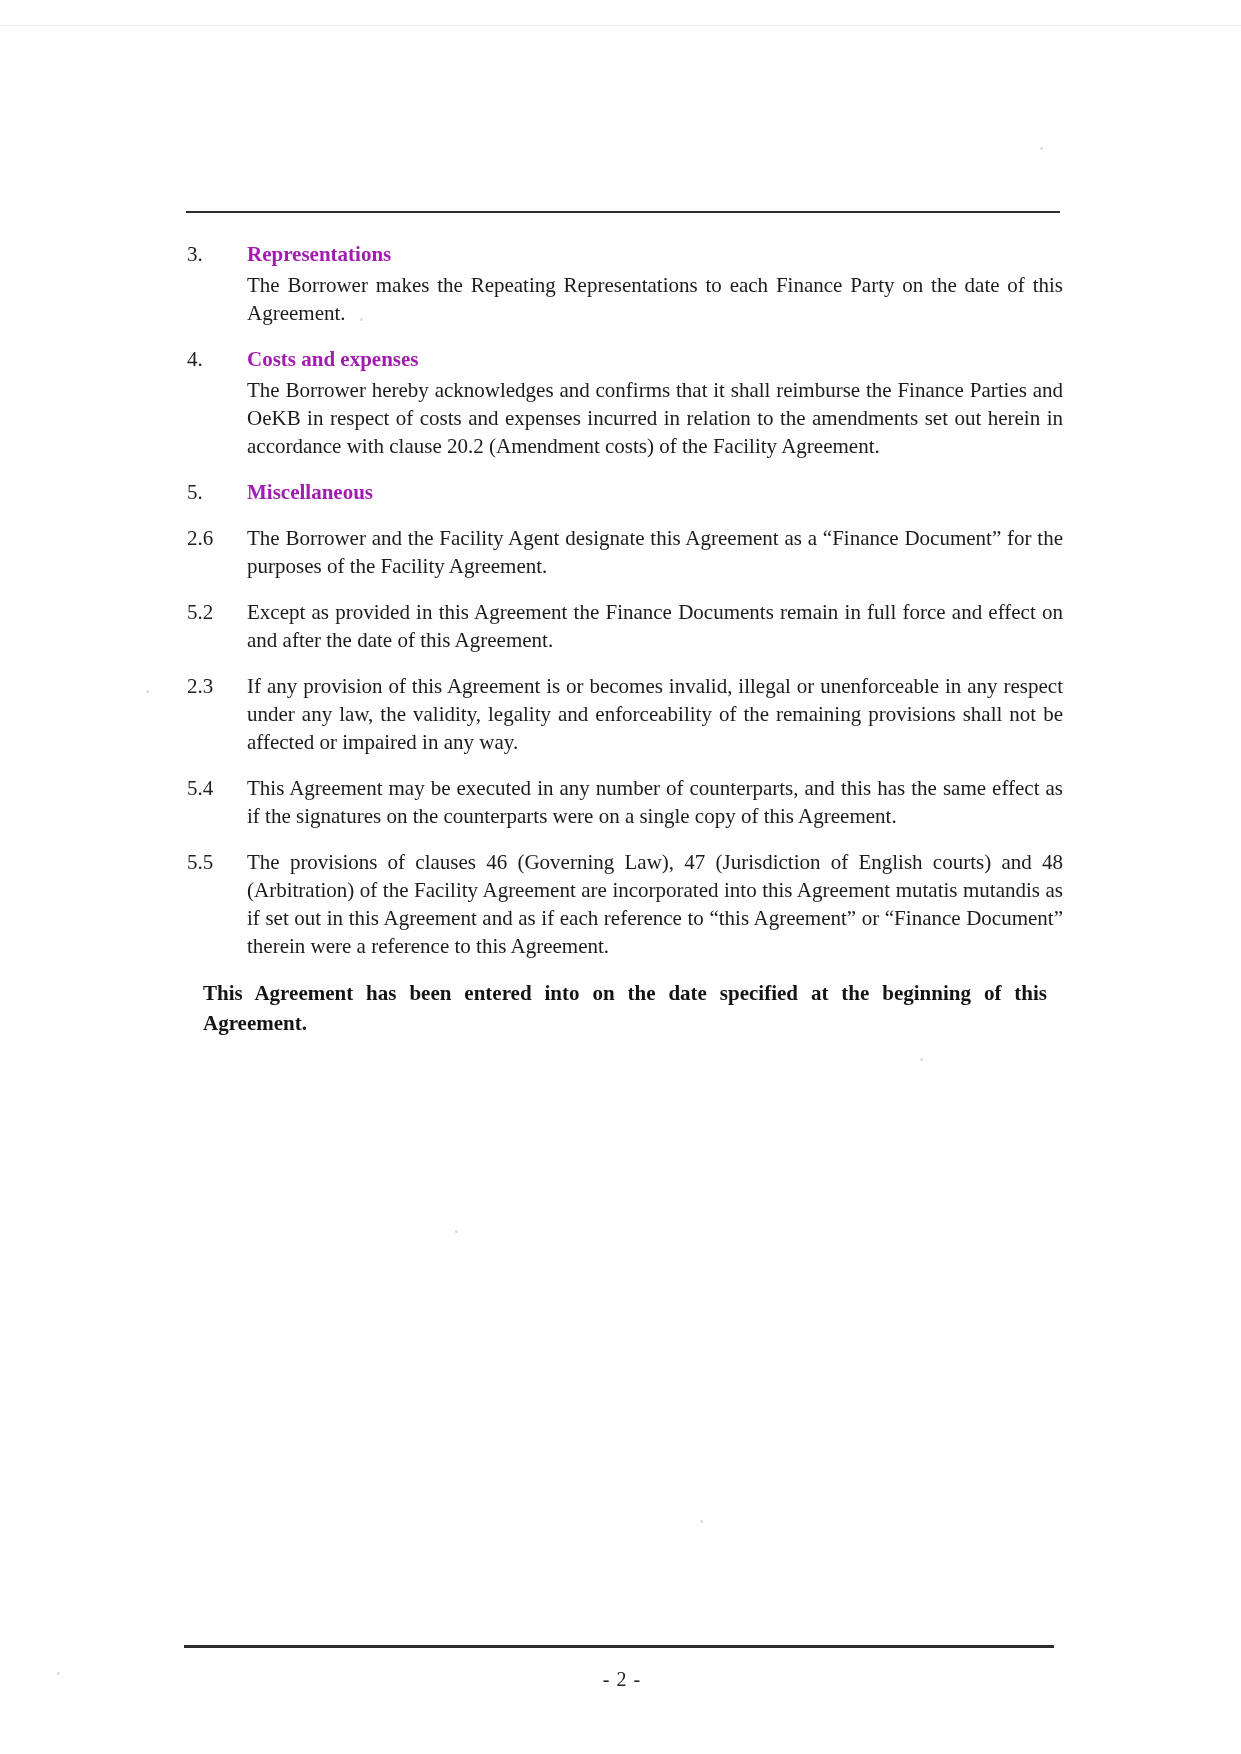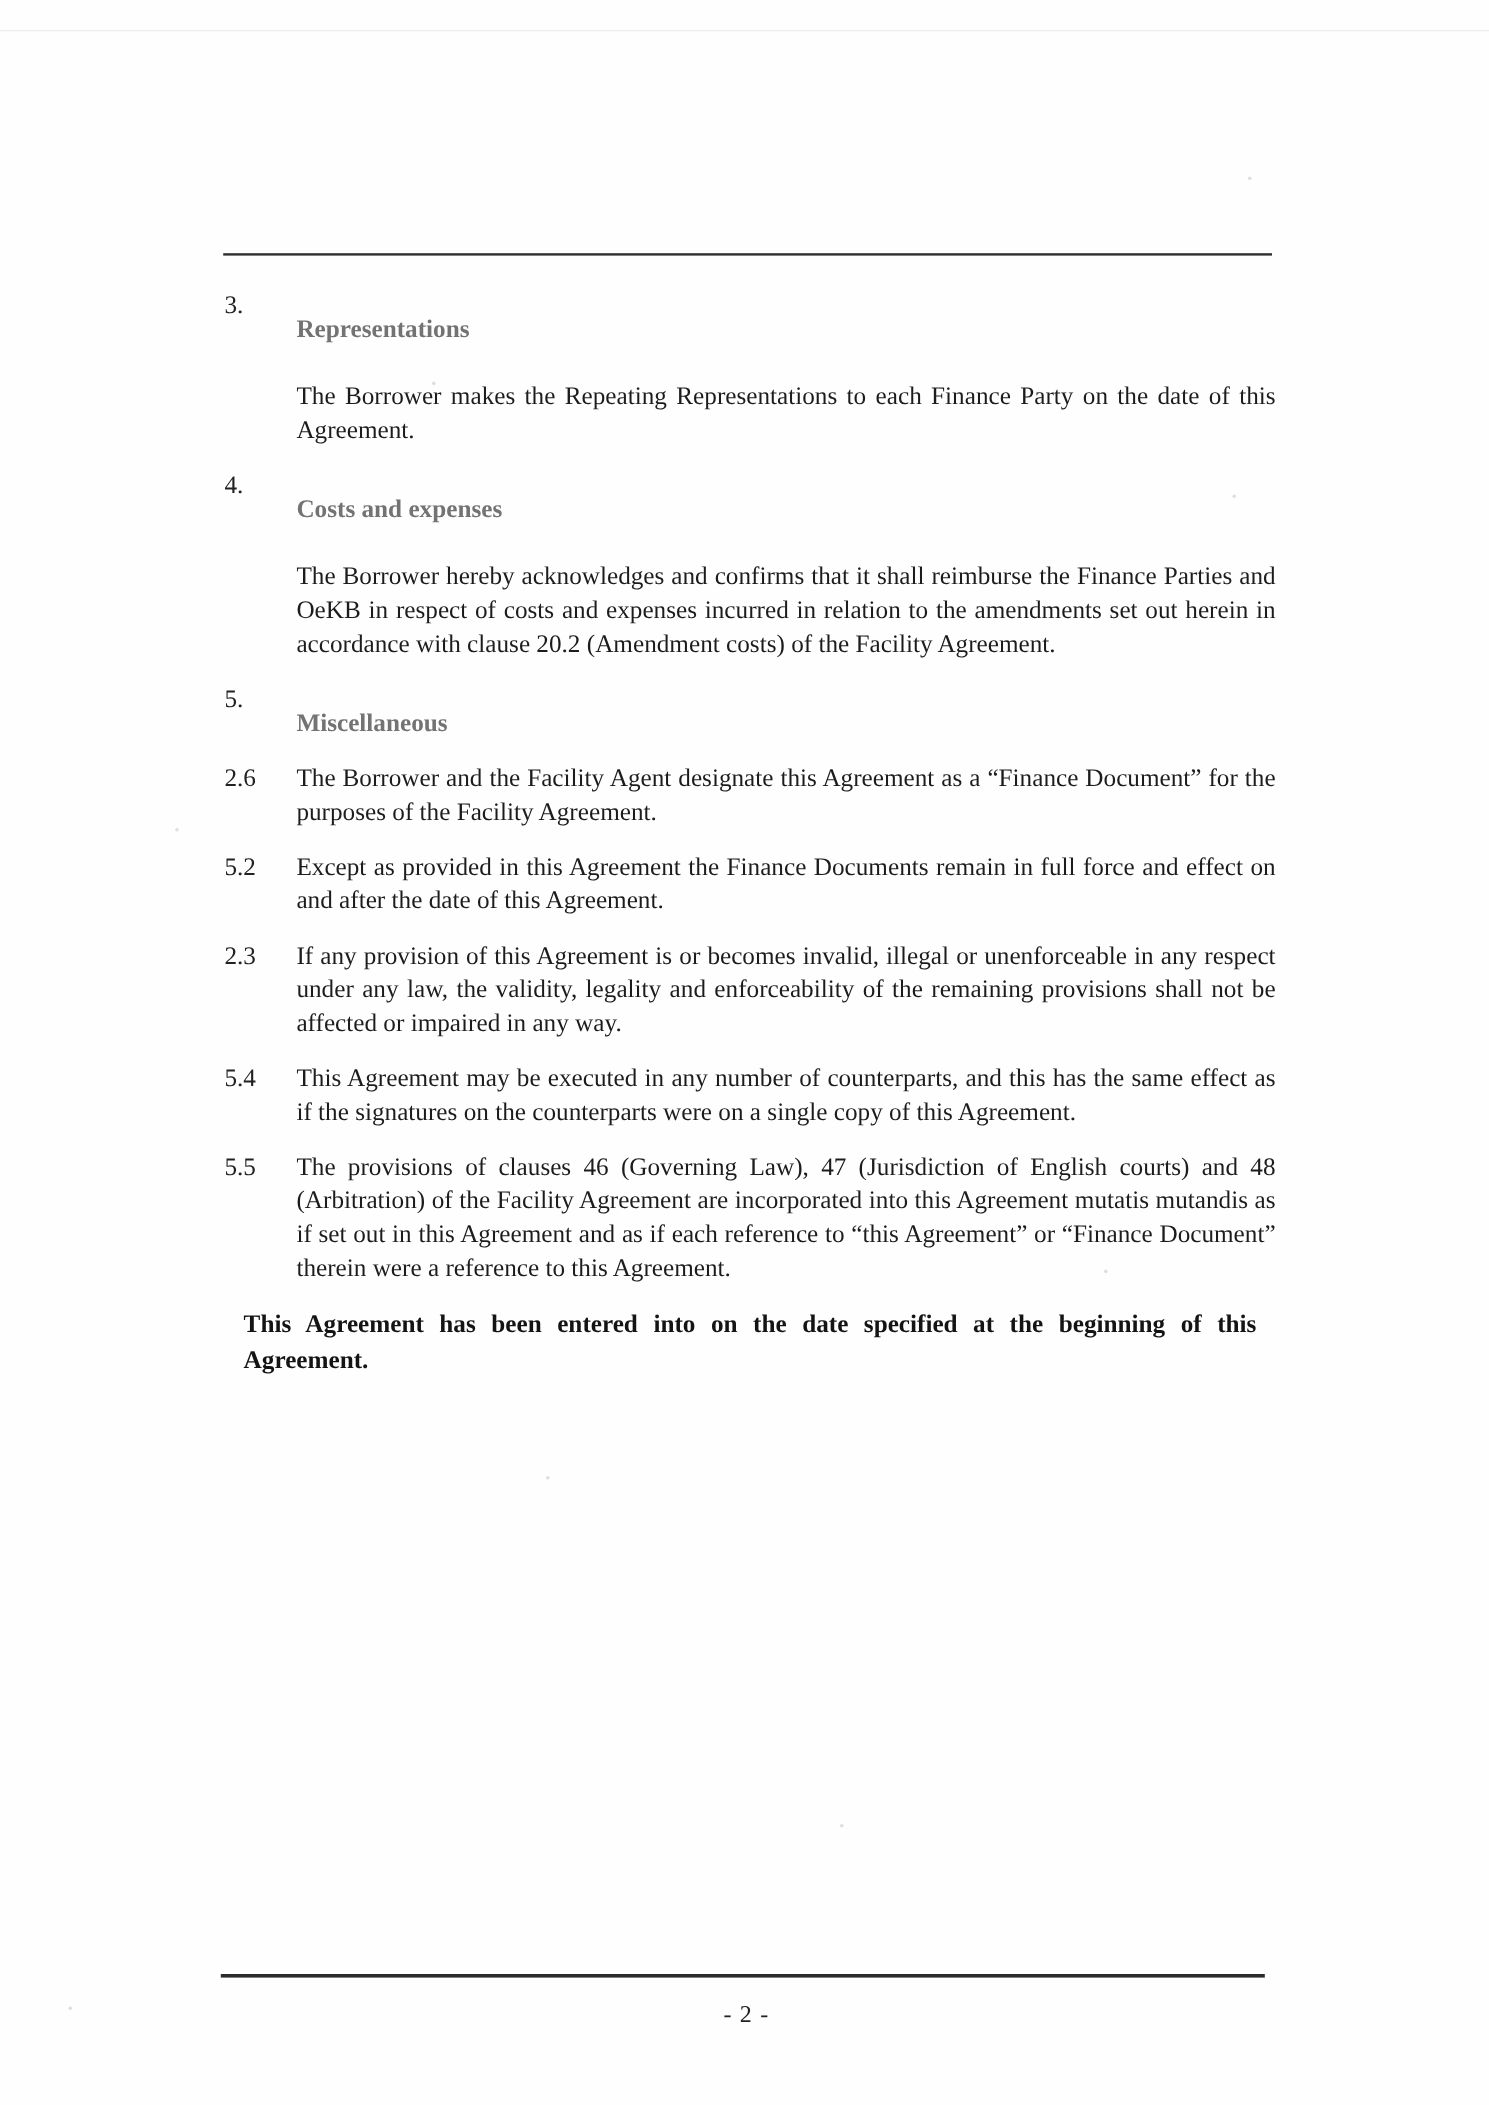--- a/index.html
+++ b/index.html
@@ -58,25 +58,24 @@
     color: #222;
   }
   .clause-body {
     flex: 1;
     min-width: 0;
   }
   .clause-heading {
     font-weight: bold;
     font-size: 21px;
     line-height: 28px;
-    color: #737373;
-    margin-top: 20px;
+    color: #a21caf;
   }
   .clause-heading + .clause-text {
-    margin-top: 28px;
+    margin-top: 3px;
   }
   .clause-text {
     margin: 0;
     font-size: 21px;
     line-height: 28px;
     text-align: justify;
     color: #1c1c1c;
   }
   .it {
   }

